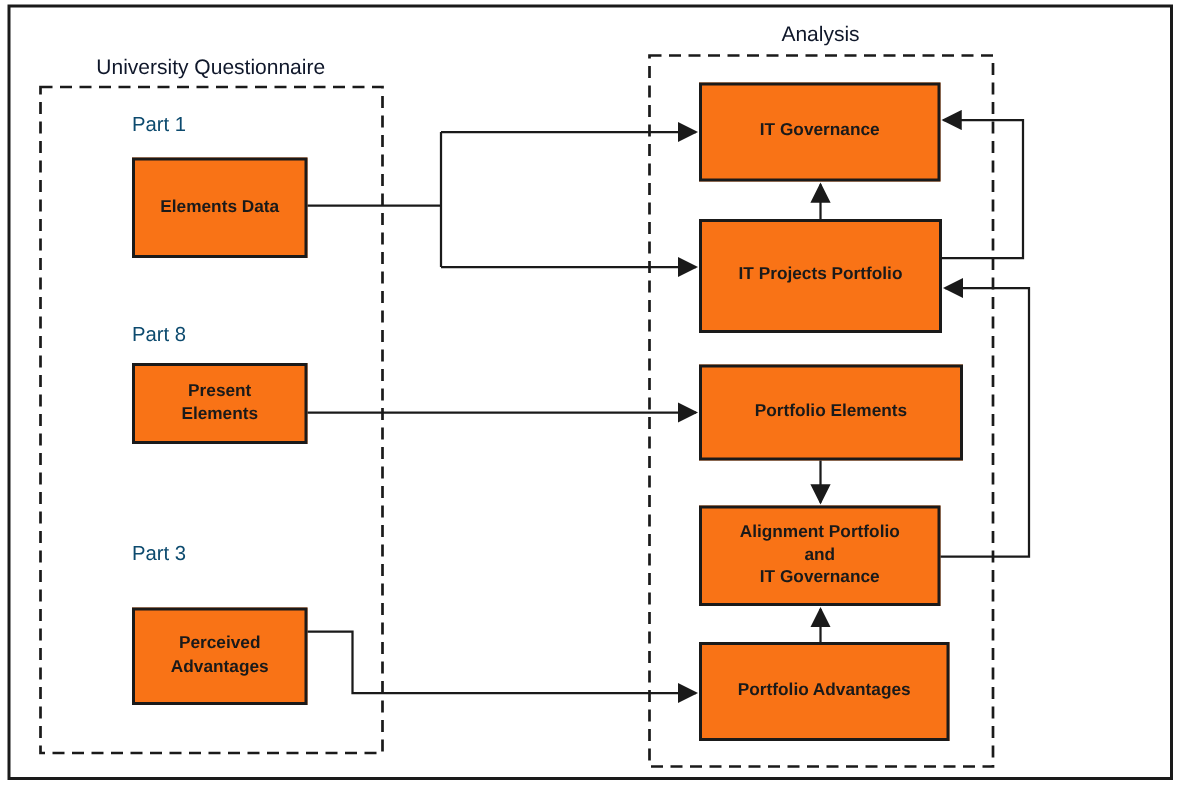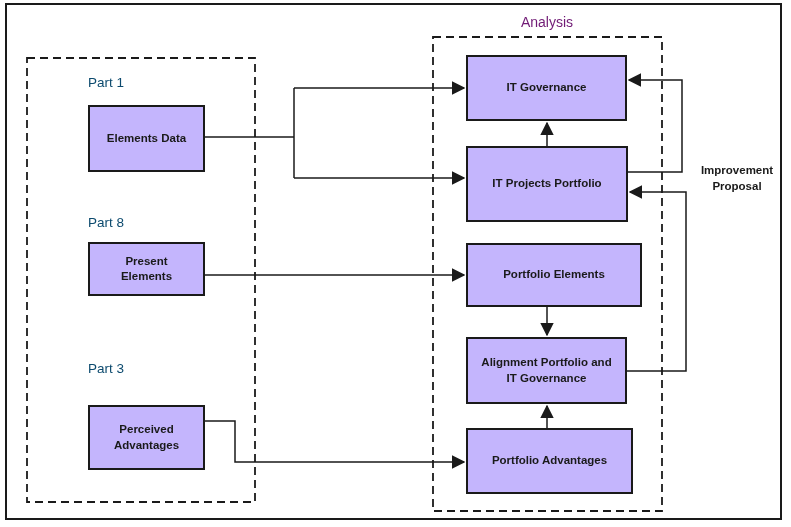--- a/index.html
+++ b/index.html
@@ -21,44 +21,44 @@
     left: 5px; top: 3px;
     width: 777px; height: 517px;
     border: 2px solid #1a1a1a;
     box-sizing: border-box;
   }
   .group-title {
     position: absolute;
     text-align: center;
     font-size: 14px;
     font-weight: 400;
-    color: #701a75;
+    color: #0f172a;
     white-space: nowrap;
   }
   .part-label {
     position: absolute;
     font-size: 13.5px;
     font-weight: 400;
     color: #0c4a6e;
     white-space: nowrap;
   }
   .node {
     position: absolute;
     box-sizing: border-box;
     border: 2px solid #1a1a1a;
-    background: #c4b5fd;
+    background: #f97316;
     display: flex;
     align-items: center;
     justify-content: center;
     text-align: center;
     font-size: 11.5px;
     font-weight: 700;
     line-height: 1.32;
     white-space: pre-line;
-    padding: 2px;
+    padding: 14px;
   }
   .side-label {
     position: absolute;
     left: 685px; top: 163px;
     width: 104px;
     text-align: center;
     font-size: 11.5px;
     font-weight: 700;
     line-height: 1.35;
     white-space: pre-line;
@@ -69,42 +69,41 @@
     pointer-events: none;
   }
 </style>
 </head>
 <body>
 
 <div class="stage">
 
   <div class="frame"></div>
 
+  <div class="group-title" style="left:26px; top:36px; width:229px;">University Questionnaire</div>
 
   <div class="group-title" style="left:432px; top:14px; width:230px;">Analysis</div>
 
   <div class="part-label" style="left:88px; top:75px;">Part 1</div>
   <div class="part-label" style="left:88px; top:215px;">Part 8</div>
   <div class="part-label" style="left:88px; top:361px;">Part 3</div>
 
   <div class="node" style="left:88px; top:105px; width:117px; height:67px;">Elements Data</div>
   <div class="node" style="left:88px; top:242px; width:117px; height:54px;">Present
 Elements</div>
   <div class="node" style="left:88px; top:405px; width:117px; height:65px;">Perceived
 Advantages</div>
 
   <div class="node" style="left:466px; top:55px; width:161px; height:66px;">IT Governance</div>
   <div class="node" style="left:466px; top:146px; width:162px; height:76px;">IT Projects Portfolio</div>
   <div class="node" style="left:466px; top:243px; width:176px; height:64px;">Portfolio Elements</div>
   <div class="node" style="left:466px; top:337px; width:161px; height:67px;">Alignment Portfolio and
 IT Governance</div>
   <div class="node" style="left:466px; top:428px; width:167px; height:66px;">Portfolio Advantages</div>
 
-  <div class="side-label">Improvement
-Proposal</div>
 
   <svg class="wires" width="791" height="527" viewBox="0 0 791 527">
     <defs>
       <marker id="arrow" viewBox="0 0 10 10" refX="9" refY="5" markerWidth="9" markerHeight="9" orient="auto-start-reverse">
         <path d="M0,0 L10,5 L0,10 z" fill="#1a1a1a"></path>
       </marker>
     </defs>
 
     <rect x="27" y="58" width="228" height="444" fill="none" stroke="#1a1a1a" stroke-width="1.8" stroke-dasharray="8,5"></rect>
     <rect x="433" y="37" width="229" height="474" fill="none" stroke="#1a1a1a" stroke-width="1.8" stroke-dasharray="8,5"></rect>

